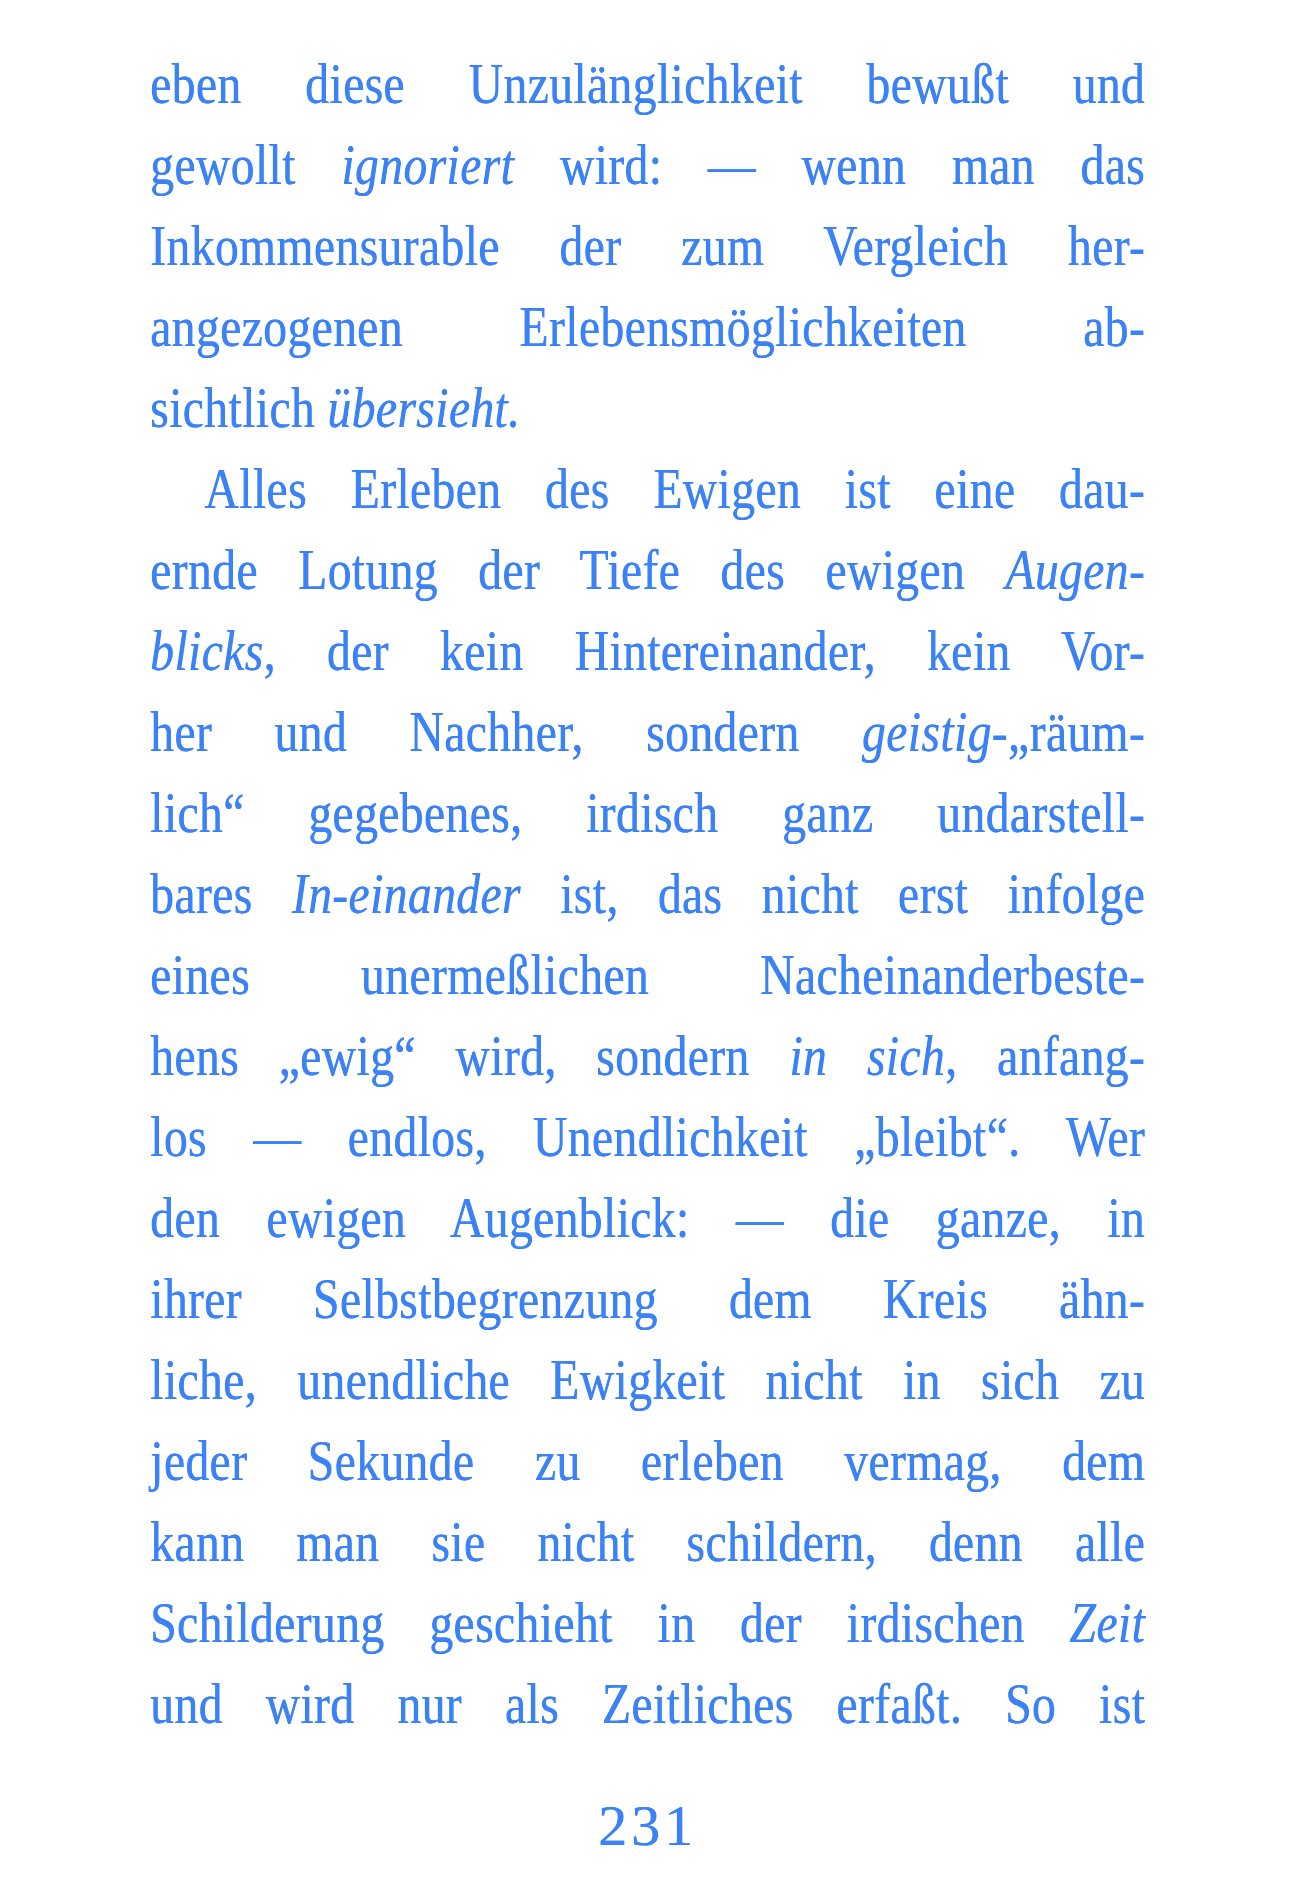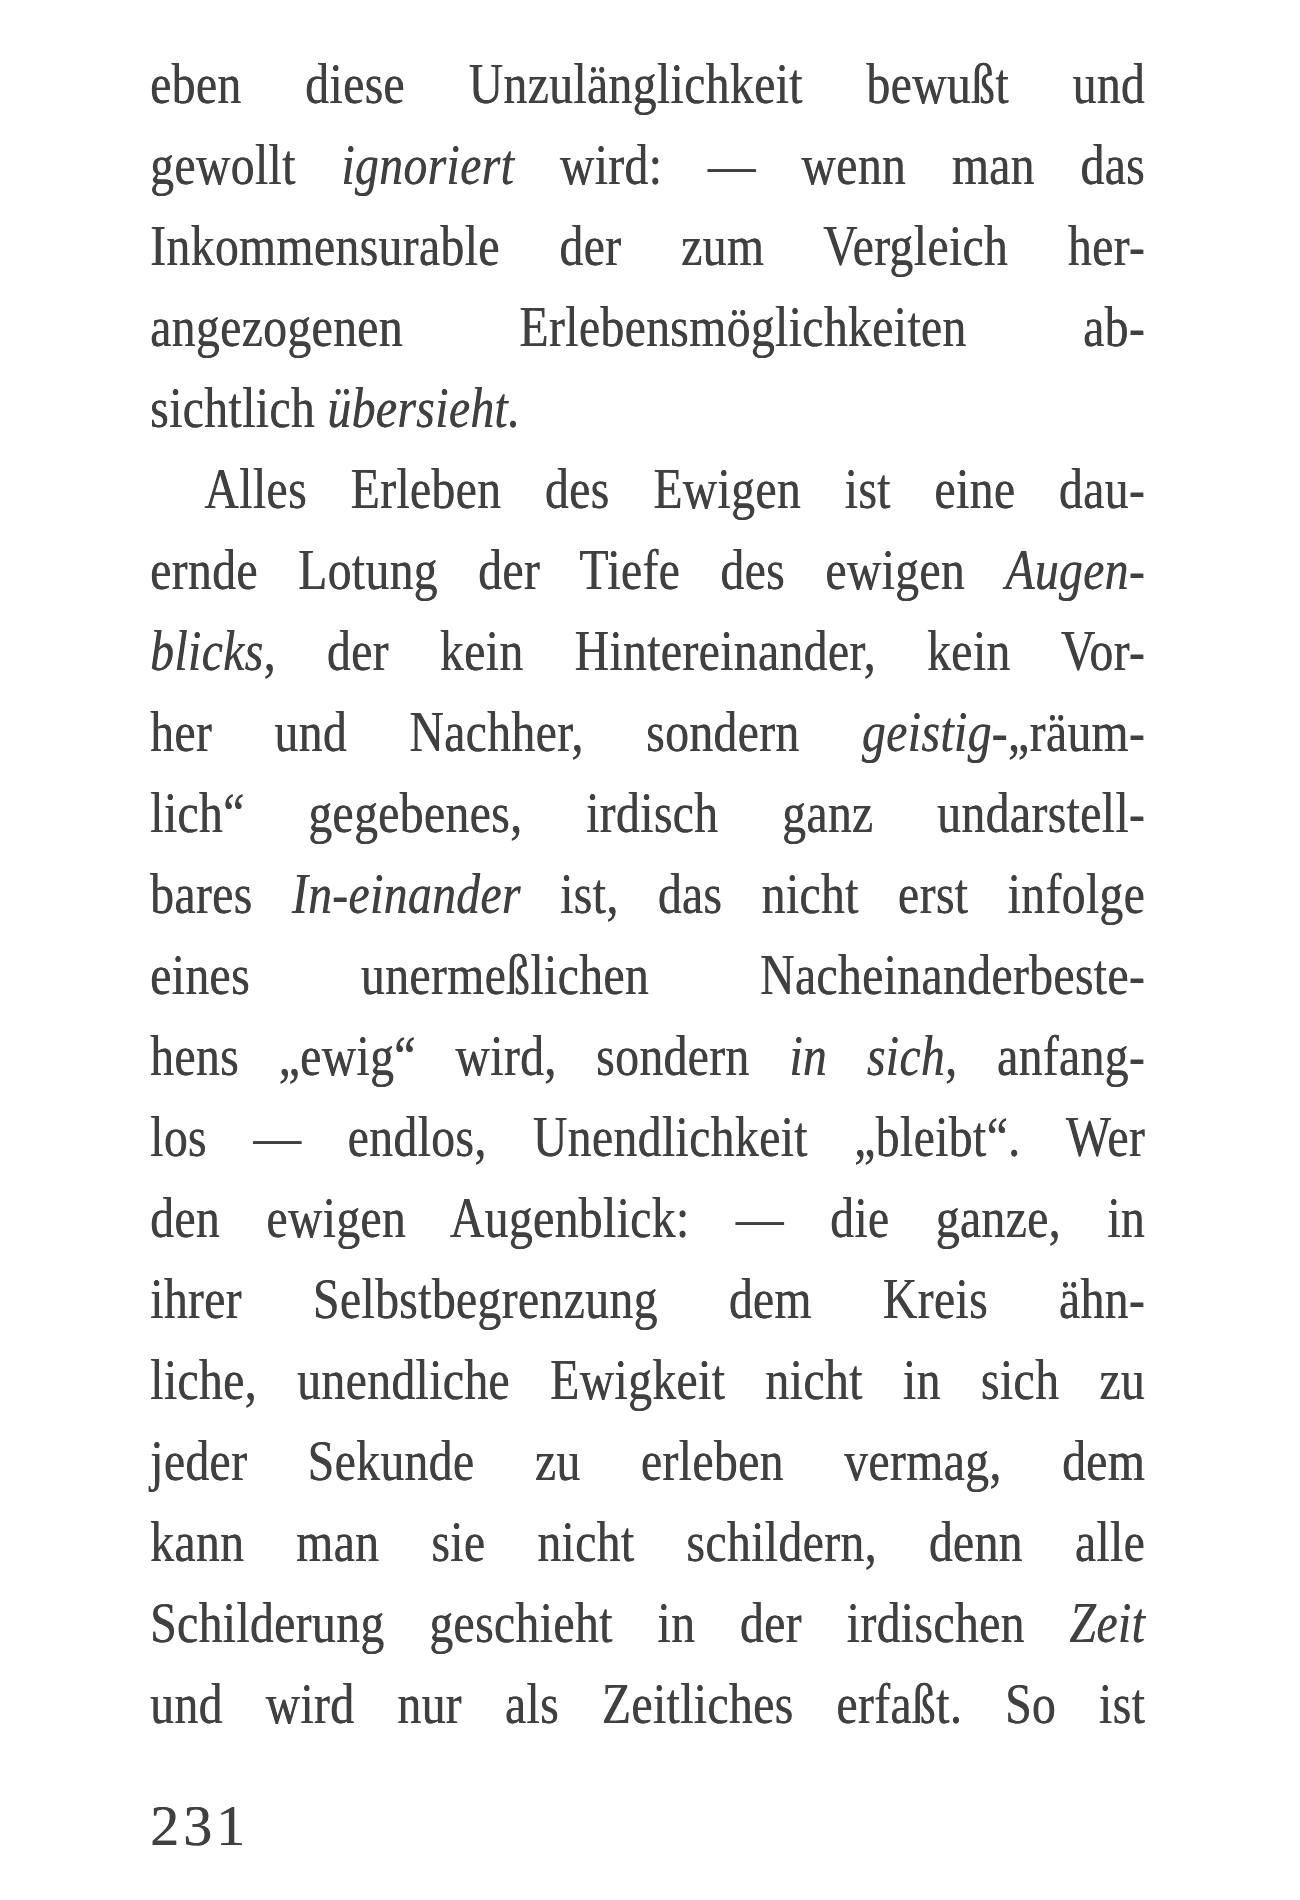--- a/index.html
+++ b/index.html
@@ -43,31 +43,31 @@
     text-indent: 64px;
   }
   .it {
     font-style: italic;
   }
   .page-number {
     position: absolute;
     top: 1796px;
     left: 150px;
     width: 995px;
-    text-align: left;
+    text-align: center;
     font-size: 58px;
     line-height: 60px;
     letter-spacing: 4px;
     text-shadow: 0.6px 0 0 currentColor;
   }
 </style>
 </head>
 <body>
 
-<div class="page" style="color: #404040; background: rgb(255, 255, 255);">
+<div class="page" style="color: #3b82f6; background: rgb(255, 255, 255);">
   <div class="text-block">
       <div class="line just"><span>eben diese Unzulänglichkeit bewußt und</span></div>
       <div class="line just"><span>gewollt </span><span class="it">ignoriert</span><span> wird: — wenn man das</span></div>
       <div class="line just"><span>Inkommensurable der zum Vergleich her-</span></div>
       <div class="line just"><span>angezogenen Erlebensmöglichkeiten ab-</span></div>
       <div class="line"><span>sichtlich </span><span class="it">übersieht.</span></div>
       <div class="line just indent"><span>Alles Erleben des Ewigen ist eine dau-</span></div>
       <div class="line just"><span>ernde Lotung der Tiefe des ewigen </span><span class="it">Augen-</span></div>
       <div class="line just"><span class="it">blicks</span><span>, der kein Hintereinander, kein Vor-</span></div>
       <div class="line just"><span>her und Nachher, sondern </span><span class="it">geistig</span><span>-„räum-</span></div>

